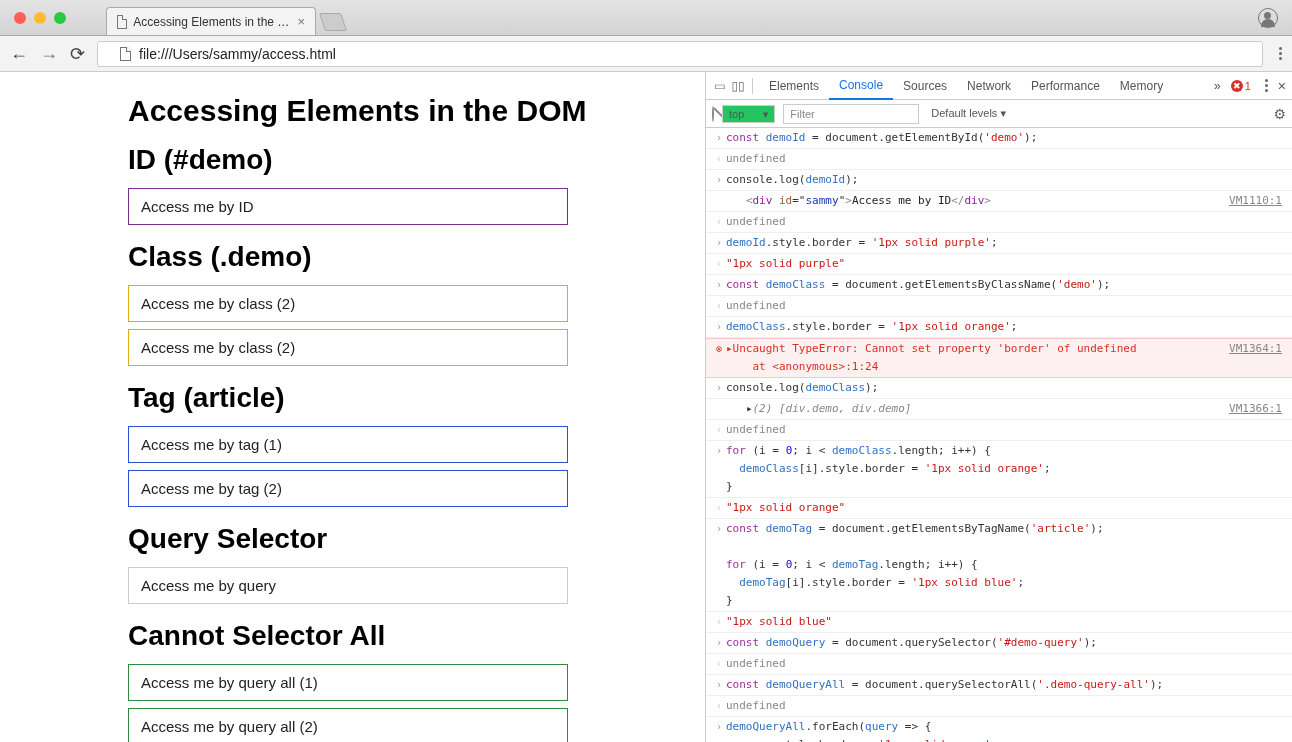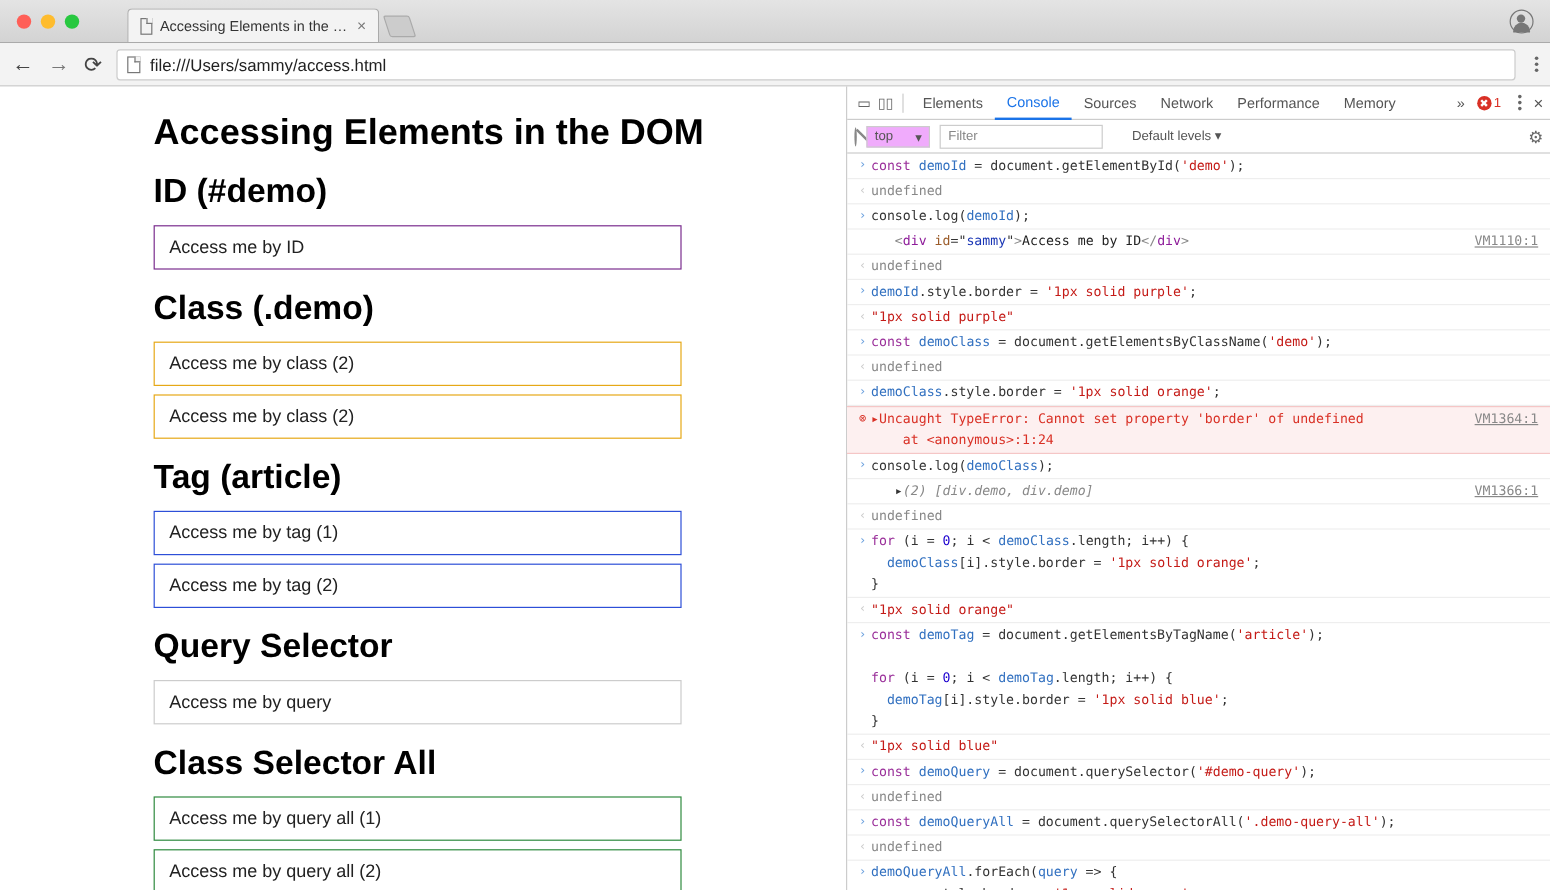--- a/index.html
+++ b/index.html
@@ -15,21 +15,21 @@
 .tab-x { color: #777; font-size: 13px; }
 .new-tab { width: 22px; height: 18px; background: #ccc; margin: 0 0 4px 6px; border-radius: 2px; transform: skewX(18deg); border:1px solid #aaa;}
 .avatar-area { margin-left: auto; margin-right: 14px; align-self:center;}
 .avatar-ic { width:20px;height:20px;border-radius:50%;border:1.6px solid #777; position:relative;}
 .avatar-ic:before{content:"";position:absolute;width:7px;height:7px;border-radius:50%;background:#777;left:5px;top:3px;}
 .avatar-ic:after{content:"";position:absolute;width:14px;height:8px;border-radius:8px 8px 0 0;background:#777;left:2px;top:10px;}
 
 .toolbar { height: 36px; background: #f3f3f3; display: flex; align-items: center; padding: 0 10px; gap: 12px; border-bottom: 1px solid #ccc; }
 .nav-btn { color: #777; font-size: 18px; }
 .nav-btn.enabled { color: #444; }
-.omnibox { flex: 1; display: flex; align-items: center; gap: 8px; background: #fff; border: 1px solid #ccc; border-radius: 3px; padding: 4px 8px; font-size: 14px; color: #222; }
+.omnibox { flex: 1; display: flex; align-items: center; gap: 8px; background: #fff; border: 1px solid #ccc; border-radius: 3px; padding: 4px 22px; font-size: 14px; color: #222; }
 .file-ic { width: 11px; height: 14px; border: 1px solid #777; position: relative; }
 .file-ic:after { content:""; position:absolute; right:-1px; top:-1px; width:4px;height:4px; background:#f3f3f3; border-left:1px solid #777; border-bottom:1px solid #777; }
 .dots-v { display:flex;flex-direction:column;gap:2px;margin-left:4px;}
 .dots-v span{width:3px;height:3px;border-radius:50%;background:#666;}
 
 
 .content-row { flex:1; display:flex; min-height:0; }
 
 
 .page { flex: 0 0 705px; padding: 12px 40px 20px 128px; overflow: auto; }
@@ -45,24 +45,24 @@
 .devtools { flex:1; display:flex; flex-direction:column; border-left:1px solid #ccc; font-size:12px; min-width:0;}
 .dt-tabs { display:flex; align-items:center; height:28px; border-bottom:1px solid #ccc; padding: 0 6px; gap: 2px; color:#333;}
 .dt-ic { width:16px; height:16px; display:flex; align-items:center; justify-content:center; color:#666;}
 .dt-tab { padding: 0 10px; height:100%; display:flex; align-items:center; font-size:12px; color:#555; }
 .dt-tab.active { color:#1a73e8; border-bottom:2px solid #1a73e8; height:calc(100% + 1px);}
 .dt-right { margin-left:auto; display:flex; align-items:center; gap:10px;}
 .err-badge { color:#d93025; font-size:11px; display:flex;align-items:center;gap:2px;}
 .err-badge:before{content:"✖";font-size:9px;background:#d93025;color:#fff;width:12px;height:12px;display:flex;align-items:center;justify-content:center;border-radius:50%;}
 .dt-x { font-size:14px; color:#555;}
 .dt-filterbar { display:flex; align-items:center; height:28px; border-bottom:1px solid #ccc; padding: 0 6px; gap: 8px; color:#555;}
-.ctx-sel { border:1px solid #ccc; padding:2px 30px 2px 6px; font-size:11px; position:relative; background:#f0abfc;}
+.ctx-sel { border:1px solid #ccc; padding:2px 30px 2px 6px; font-size:11px; position:relative; background:#22c55e;}
 .ctx-sel:after{content:"▾";position:absolute;right:6px;top:2px;color:#555;}
 .flt-input { border:1px solid #ccc; padding:3px 6px; font-size:11px; width:136px; color:#888;}
-.levels { font-size:11px; margin-left:16px;}
+.levels { font-size:11px; margin-left:4px;}
 .dt-gear { margin-left:auto; color:#666; font-size:14px;}
 
 .console-body { flex:1; overflow:auto; font-family: Menlo, Consolas, monospace; font-size:11px; line-height:18px; }
 .cl { display:flex; border-bottom:1px solid #eee; padding: 1px 10px 1px 6px; }
 .gut { width:14px; flex-shrink:0; color:#bbb; font-size:10px; text-align:center;}
 .gut.in { color:#6ba0de;}
 .gut.out { color:#ccc;}
 .msg { flex:1; white-space:pre-wrap; word-break:break-all; color:#333;}
 .rsrc { color:#888; text-decoration:underline; margin-left:8px; }
 .cl.err { background:#fdf0f0; border-top:1px solid #f5c6c6; border-bottom:1px solid #f5c6c6;}
@@ -128,21 +128,21 @@
           <h2>ID (#demo)</h2>
           <div class="box b-purple">Access me by ID</div>
           <h2>Class (.demo)</h2>
           <div class="box b-orange">Access me by class (2)</div>
           <div class="box b-orange">Access me by class (2)</div>
           <h2>Tag (article)</h2>
           <div class="box b-blue">Access me by tag (1)</div>
           <div class="box b-blue">Access me by tag (2)</div>
           <h2>Query Selector</h2>
           <div class="box ">Access me by query</div>
-          <h2>Class Selector All</h2>
+          <h2>Cannot Selector All</h2>
           <div class="box b-green">Access me by query all (1)</div>
           <div class="box b-green">Access me by query all (2)</div>
         </div>
     </div>
 
     <div class="devtools">
       <div class="dt-tabs">
         <span class="dt-ic">▭</span>
         <span class="dt-ic">▯▯</span>
         <span style="border-left:1px solid #ccc;height:16px;margin:0 4px;"></span>

